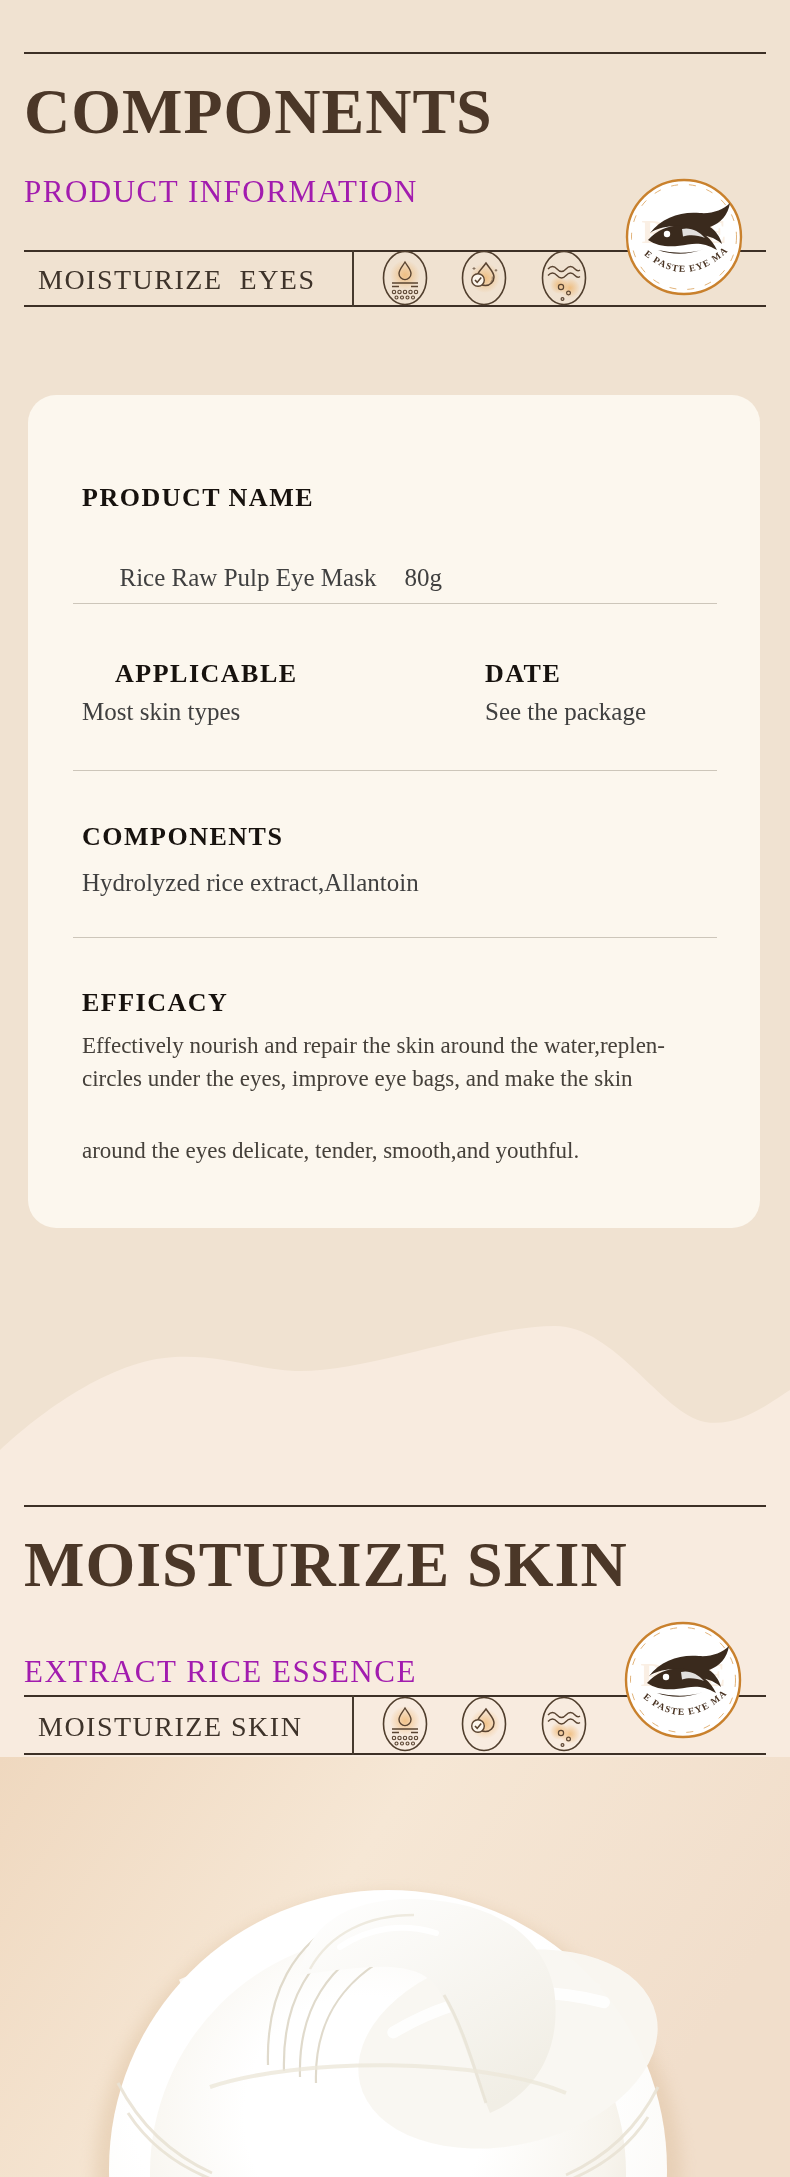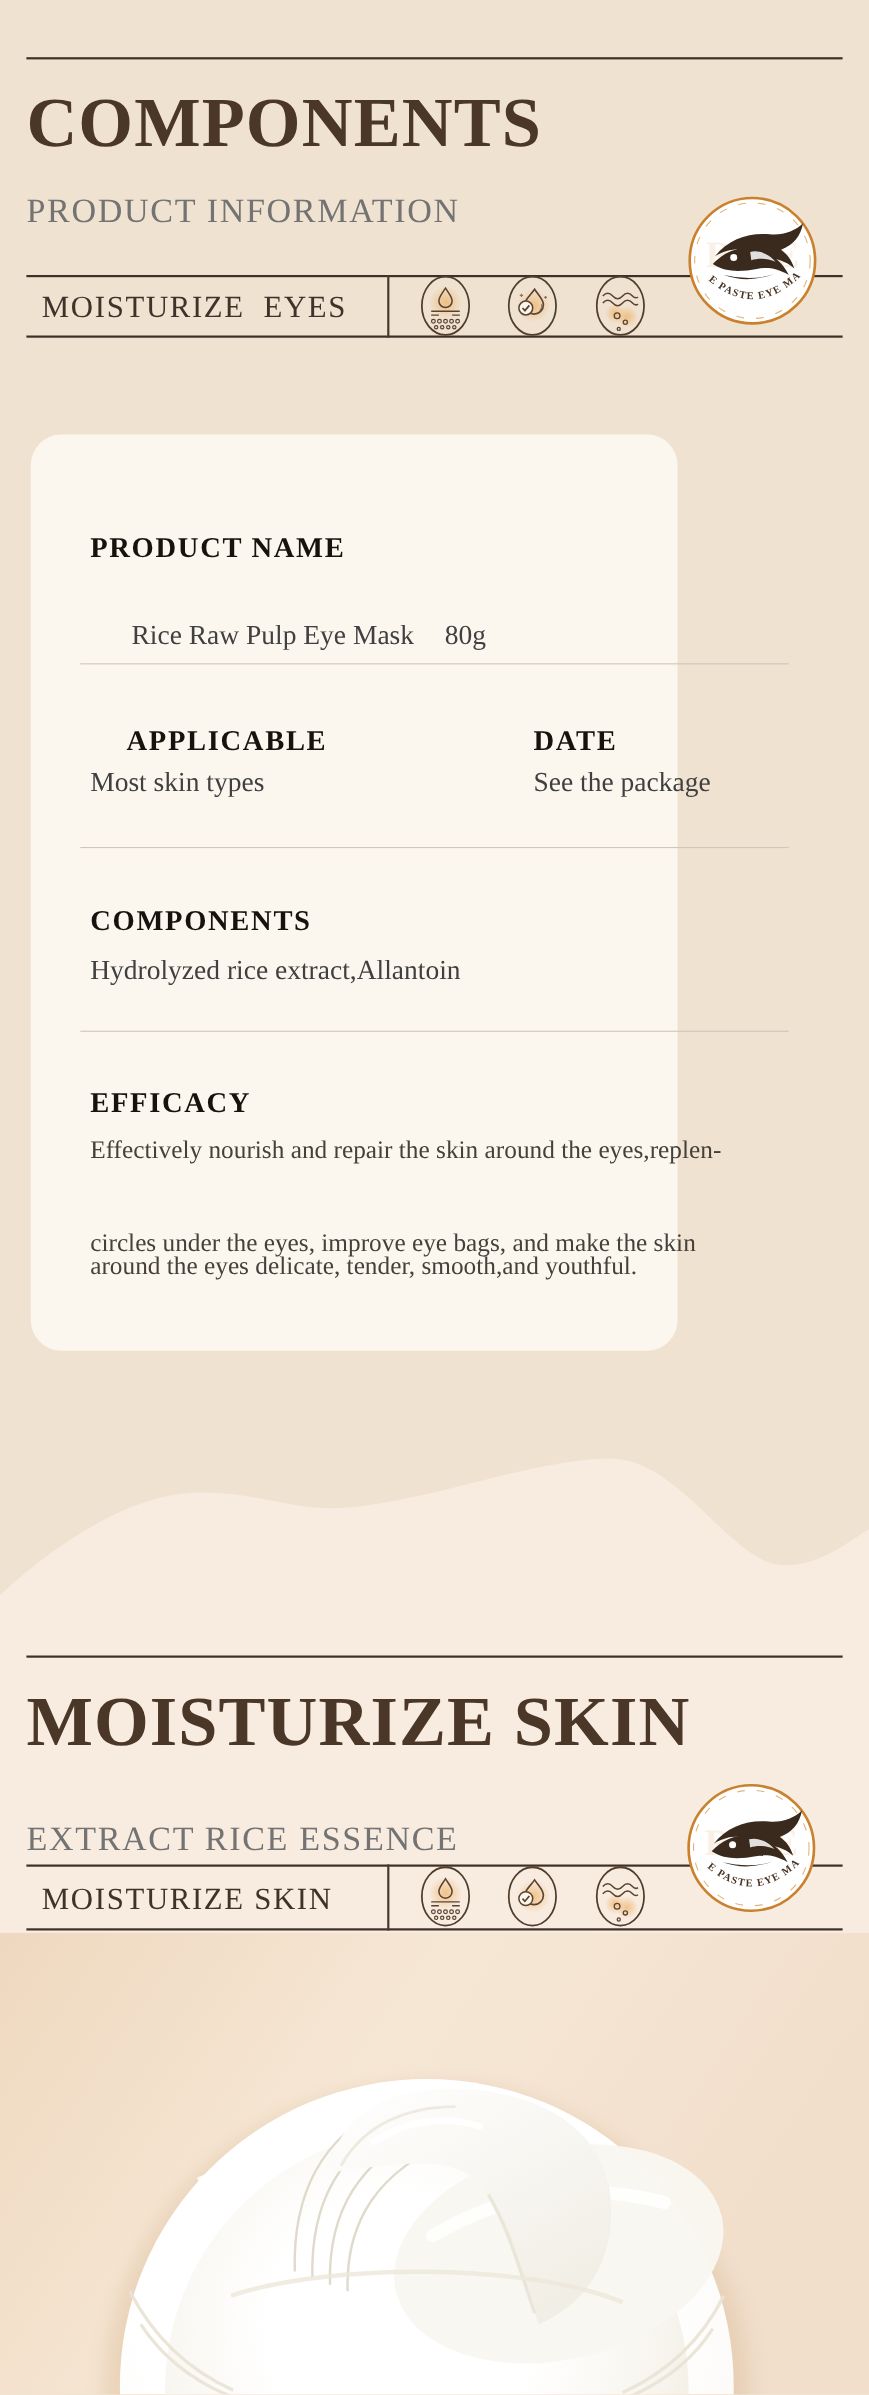--- a/index.html
+++ b/index.html
@@ -2,25 +2,25 @@
 <html><head>
 <meta charset="utf-8">
 <style>
   html,body{margin:0;padding:0;background:#f0e2d1;}
   #canvas{position:relative;width:790px;height:2177px;margin:0 auto;overflow:hidden;
           background:#f0e2d1;font-family:"Liberation Serif","DejaVu Serif",serif;}
   .rule{position:absolute;height:2px;background:#3d3026;z-index:2;}
   .vline{position:absolute;width:2px;background:#463a2e;z-index:2;}
   .big-title{position:absolute;z-index:2;font-size:64px;font-weight:bold;color:#4b3728;
              letter-spacing:1px;line-height:1.0;white-space:pre;}
-  .subtitle{position:absolute;z-index:2;font-size:31px;color:#737373;letter-spacing:1.5px;white-space:pre;}
+  .subtitle{position:absolute;z-index:2;font-size:31px;color:#a21caf;letter-spacing:1.5px;white-space:pre;}
   .banner-label{position:absolute;z-index:2;font-size:28px;color:#3e332a;letter-spacing:1.5px;white-space:pre;}
   .icon-badge{position:absolute;z-index:2;}
   .logo-badge{position:absolute;z-index:3;}
-  .card{position:absolute;left:28px;top:395px;width:588px;height:833px;background:#fcf7ee;
+  .card{position:absolute;left:28px;top:395px;width:732px;height:833px;background:#fcf7ee;
         border-radius:28px;z-index:2;}
   .card .heading{position:absolute;left:54px;font-size:26px;font-weight:bold;color:#17120e;
                  letter-spacing:1.5px;line-height:30px;white-space:pre;}
   .card .value{position:absolute;left:54px;font-size:25px;color:#404040;line-height:30px;white-space:pre;}
   .card .divider{position:absolute;left:45px;width:644px;height:1px;background:#cdc6ba;}
   .card .col2{left:457px;}
   .para-line{position:absolute;left:54px;font-size:23px;color:#45403a;line-height:35px;white-space:pre;}
   .wave{position:absolute;z-index:1;}
   .lower-bg{position:absolute;left:0;top:1495px;width:790px;height:265px;background:#f8ebdf;z-index:0;}
   .photo{position:absolute;left:0;top:1757px;width:790px;height:420px;z-index:1;overflow:hidden;}
@@ -136,22 +136,22 @@
     <div class="value" style="top:302px;">Most skin types</div>
     <div class="heading col2" style="top:264px;">DATE</div>
     <div class="value col2" style="top:302px;">See the package</div>
     <div class="divider" style="top:375px;"></div>
 
     <div class="heading" style="top:427px;">COMPONENTS</div>
     <div class="value" style="top:473px;">Hydrolyzed rice extract,Allantoin</div>
     <div class="divider" style="top:542px;"></div>
 
     <div class="heading" style="top:593px;">EFFICACY</div>
-    <div class="para-line" style="top:633px;">Effectively nourish and repair the skin around the eyes,replen-</div>
-    <div class="para-line" style="top:717px;">circles under the eyes, improve eye bags, and make the skin</div>
+    <div class="para-line" style="top:633px;">Effectively nourish and repair the skin around the water,replen-</div>
+    <div class="para-line" style="top:666px;">circles under the eyes, improve eye bags, and make the skin</div>
     <div class="para-line" style="top:738px;">around the eyes delicate, tender, smooth,and youthful.</div>
   </div>
 
   <div class="rule" style="left:24px;top:1505px;width:742px;"></div>
 
   <div class="big-title" style="left:24px;top:1533px;">MOISTURIZE SKIN</div>
 
   <div class="subtitle" style="left:24px;top:1622px;margin-top:32px;">EXTRACT RICE ESSENCE</div>
 
   <div class="rule" style="left:24px;top:1695px;width:742px;"></div>

